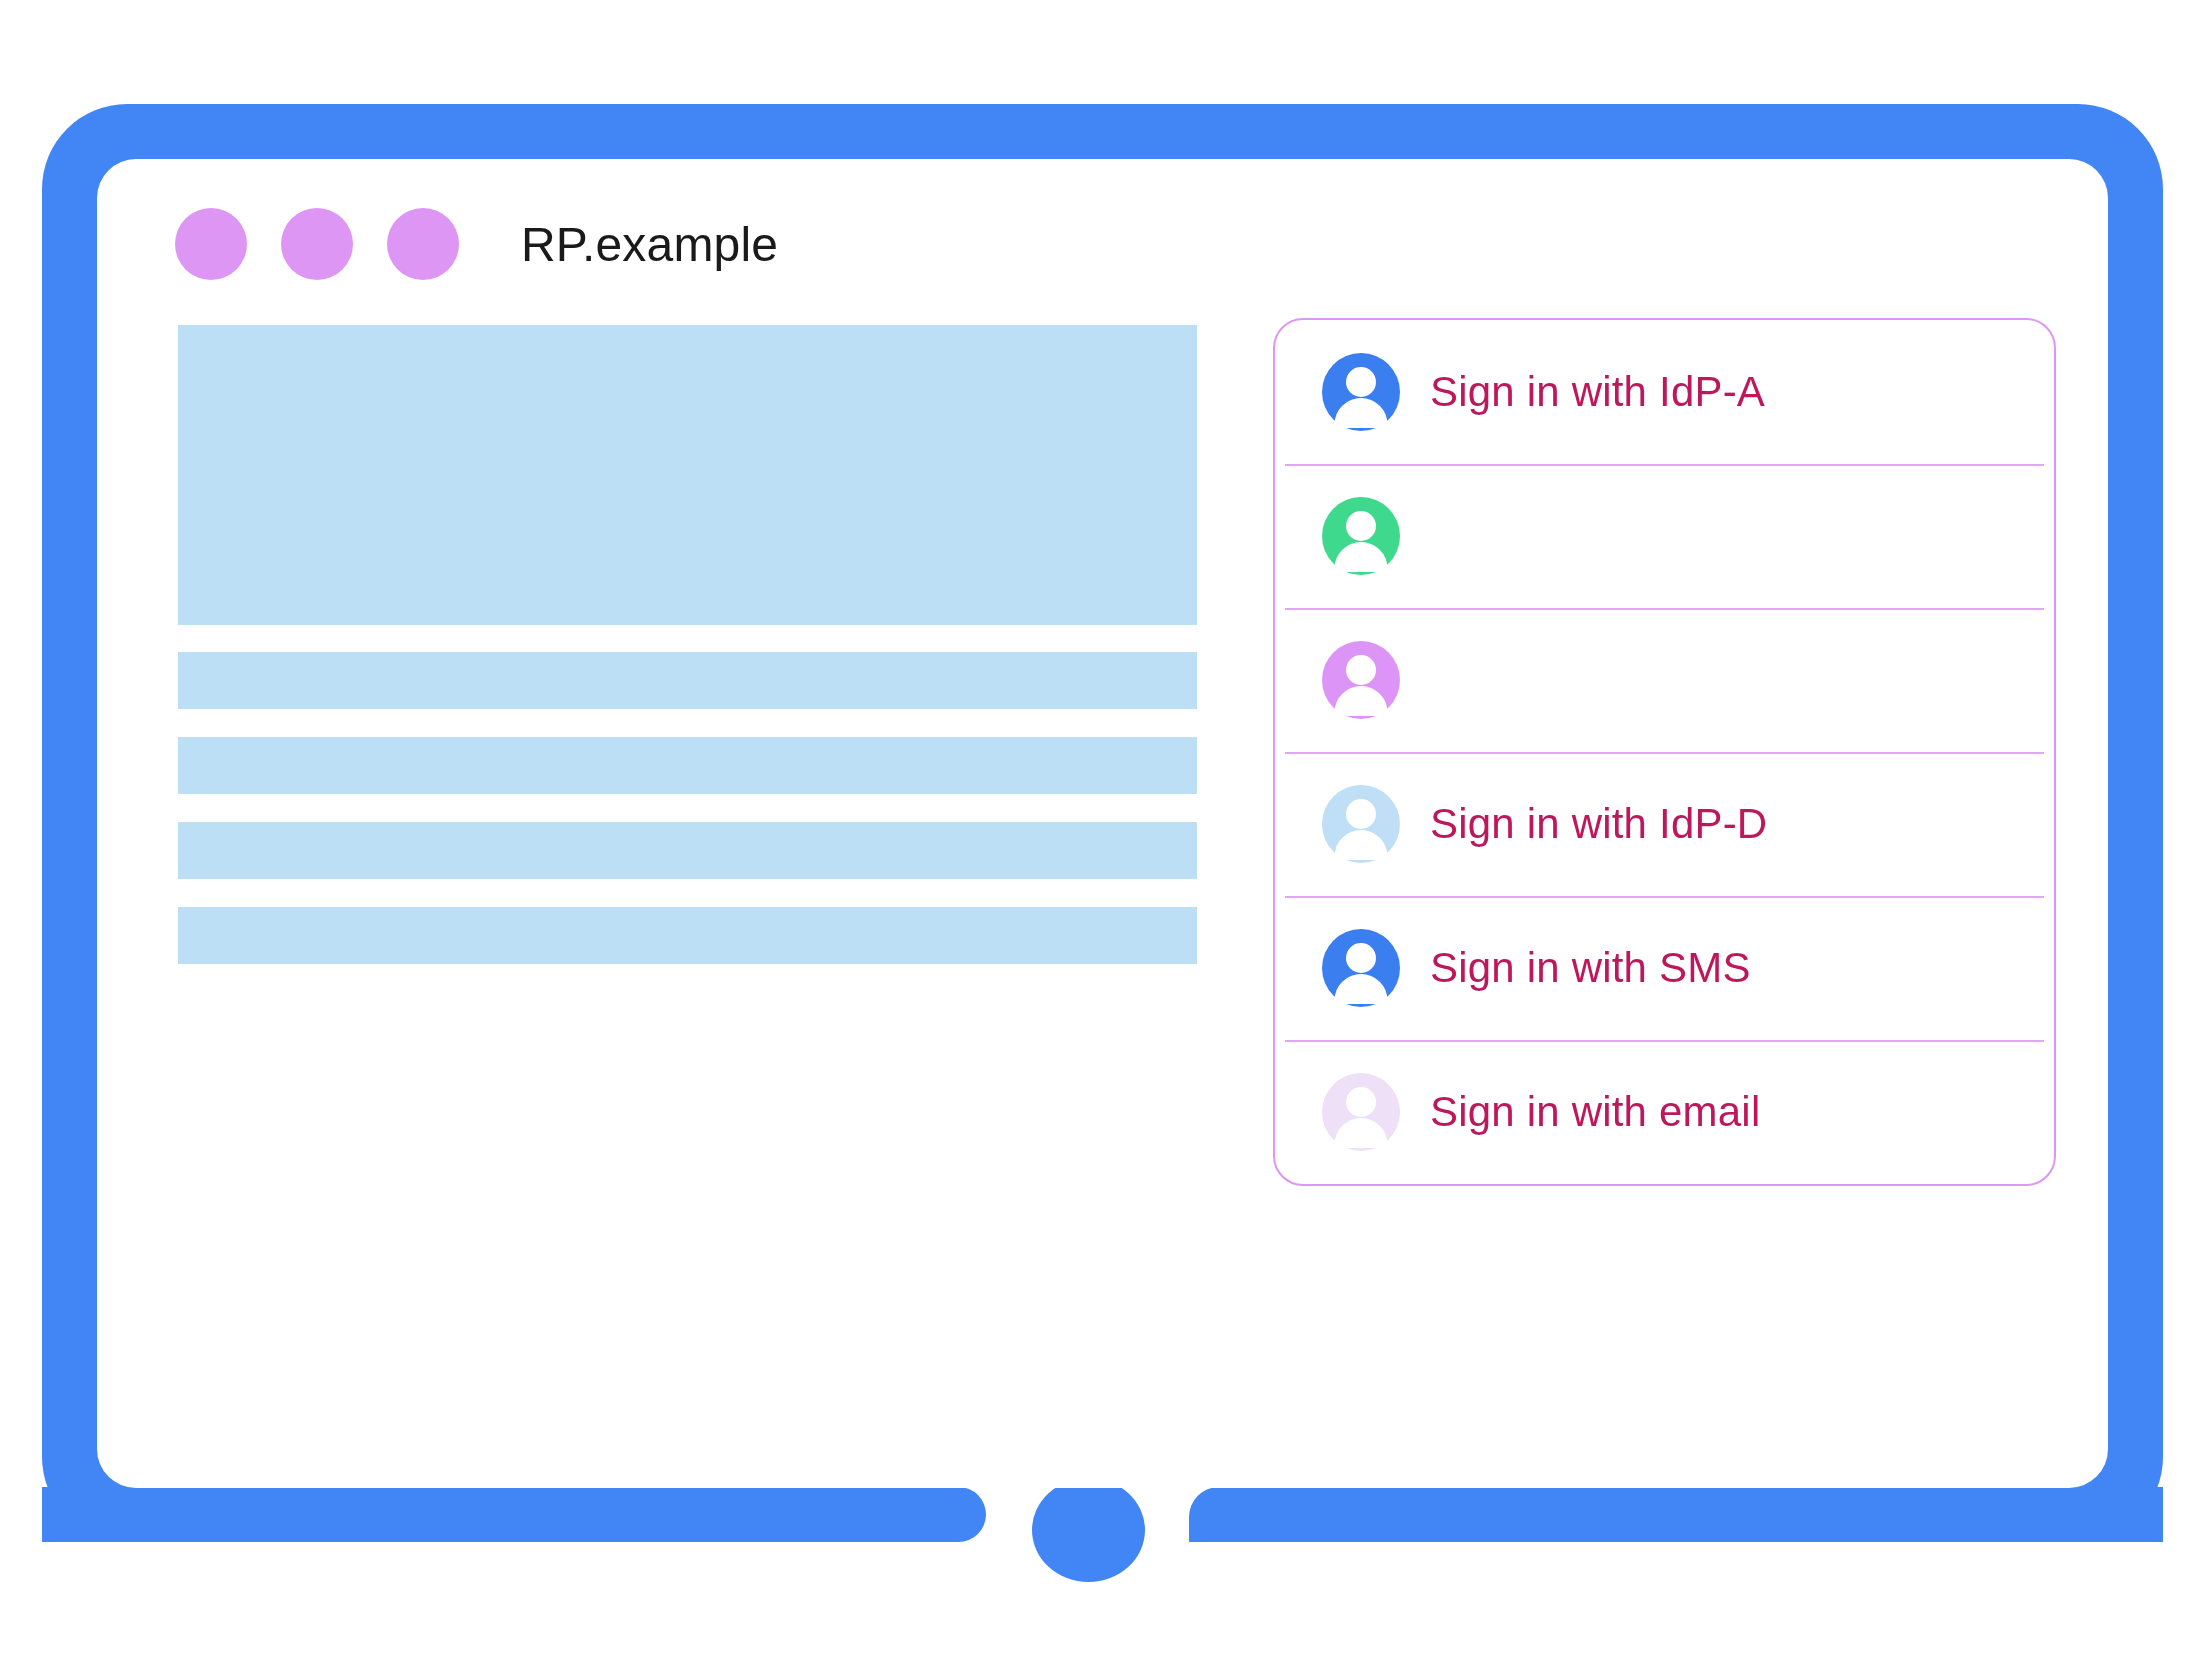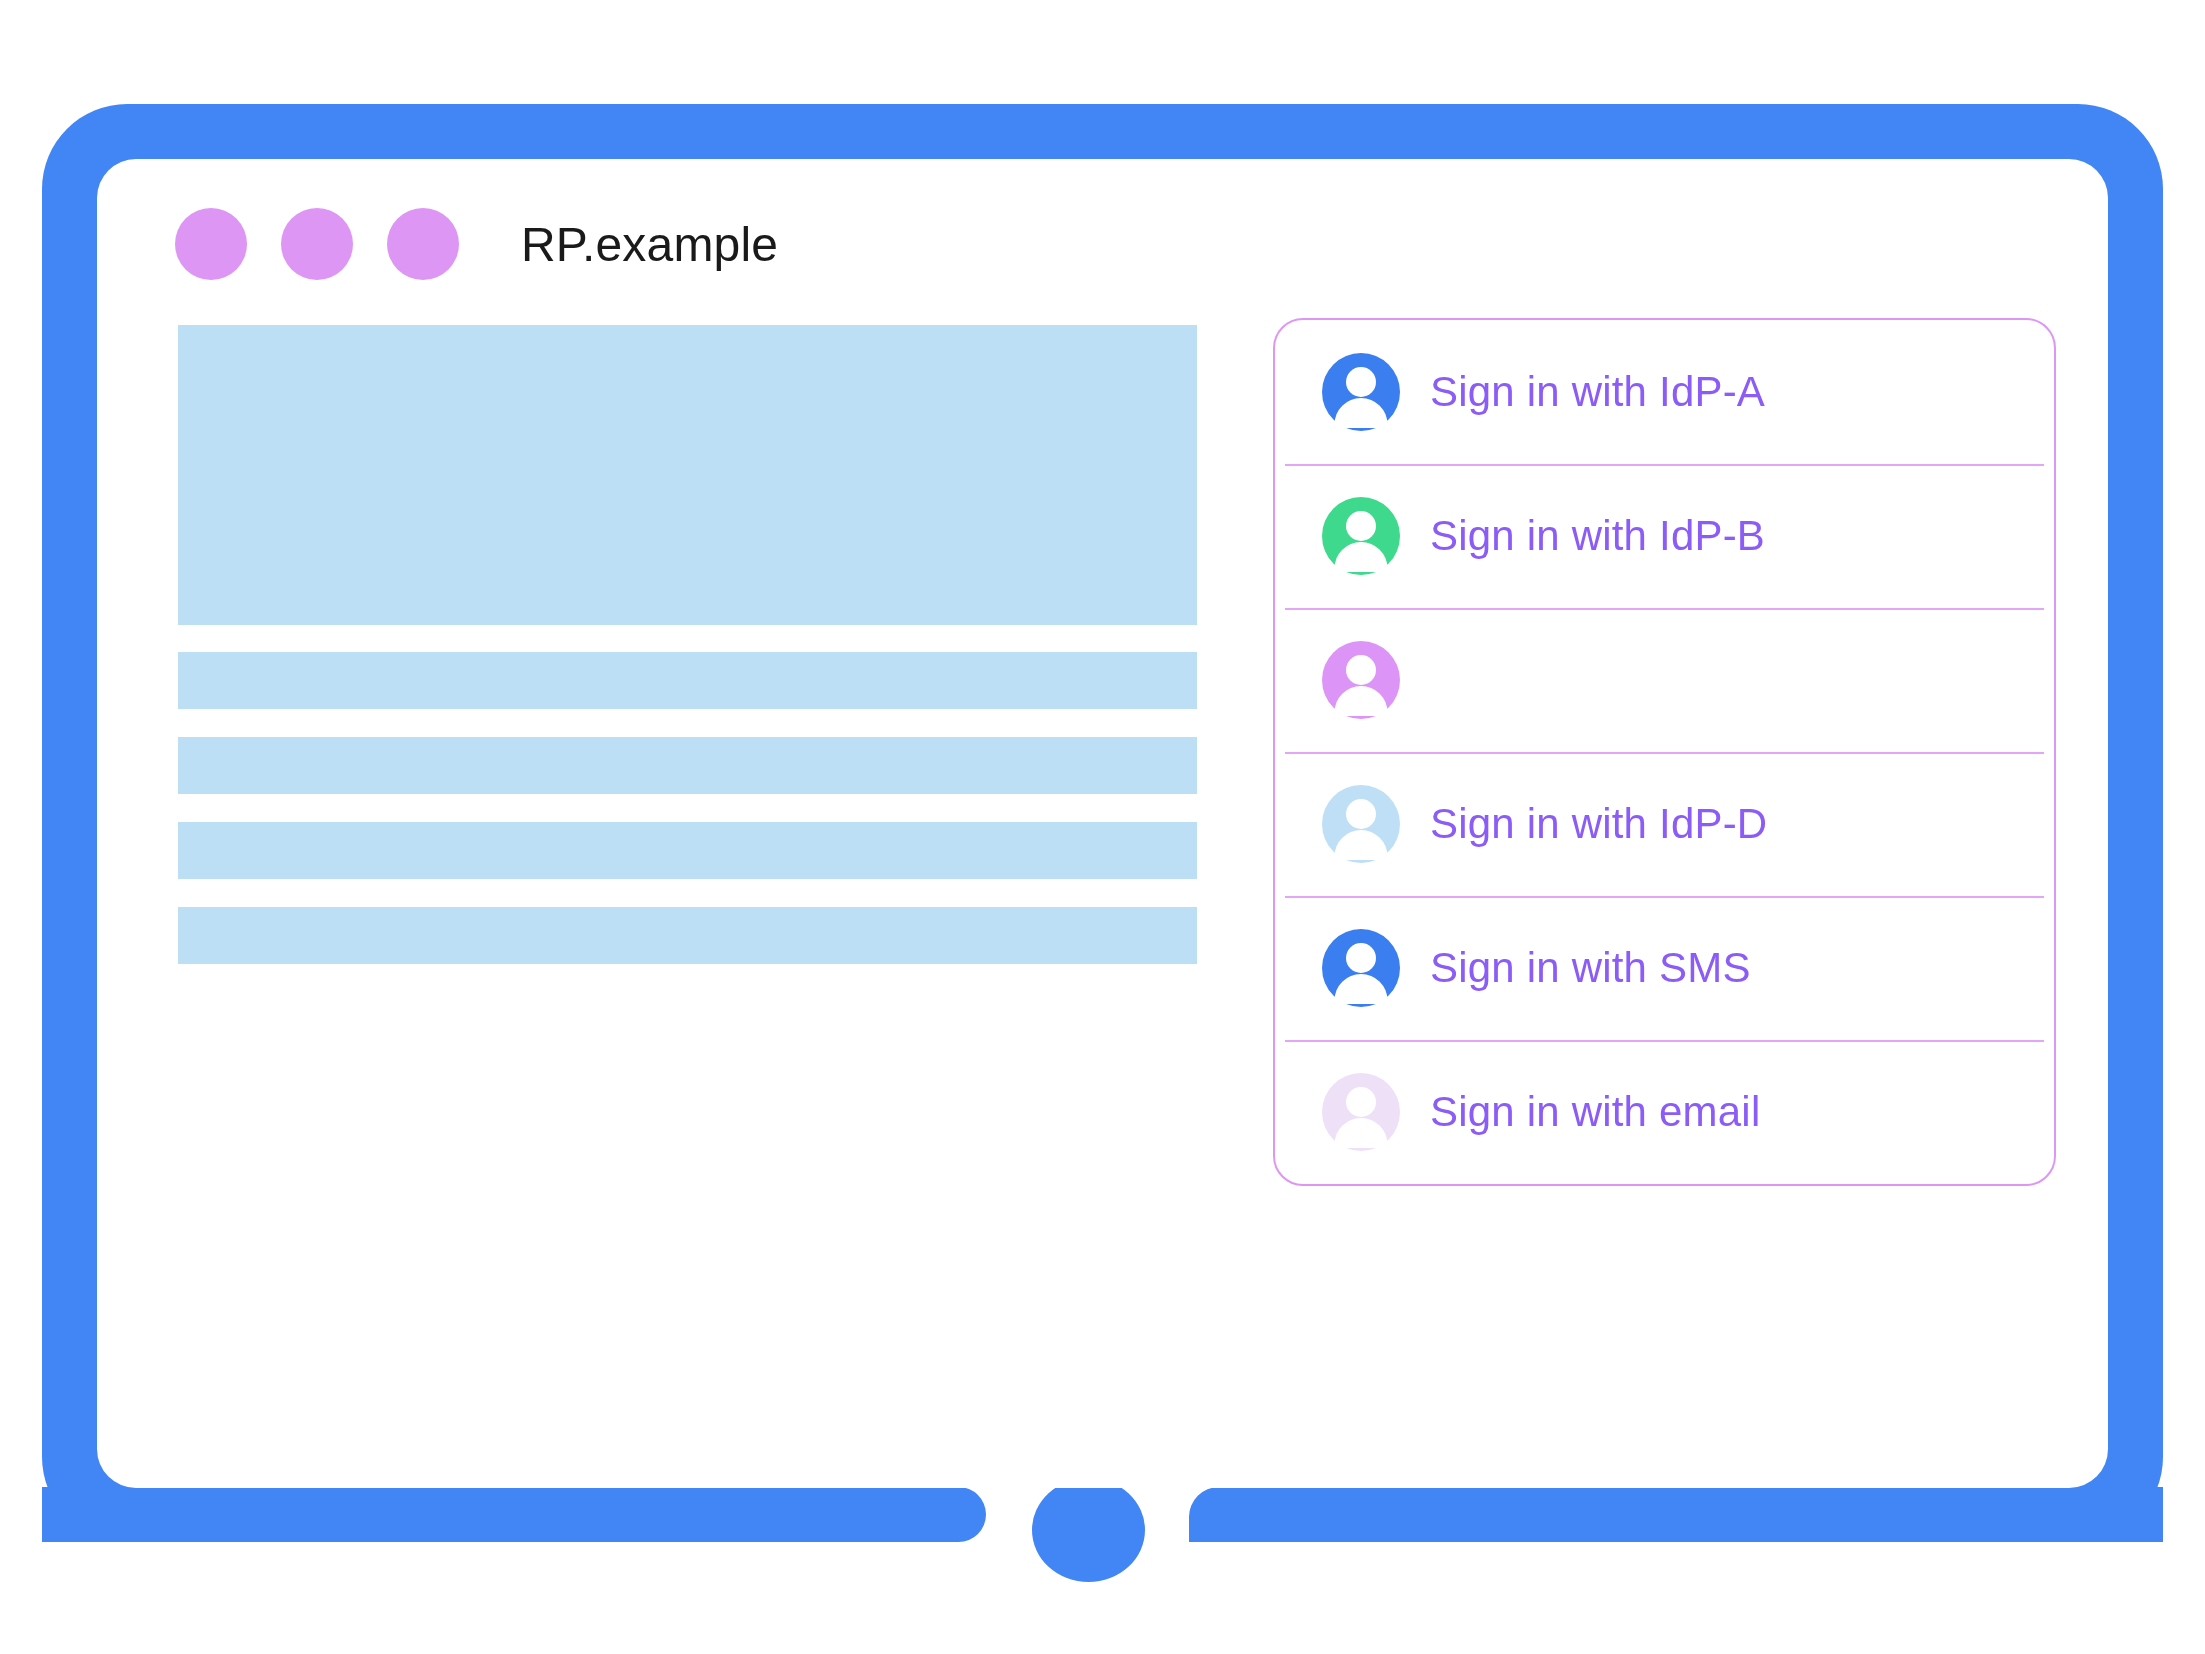--- a/index.html
+++ b/index.html
@@ -169,21 +169,21 @@
     bottom: 3.5px;
     transform: translateX(-50%);
     width: 53px;
     height: 30px;
     background: #ffffff;
     border-radius: 26.5px 26.5px 0 0;
   }
   .signin-label {
     margin-left: 30px;
     font-size: 42px;
-    color: #8b5cf6;
+    color: #be185d;
     white-space: nowrap;
     letter-spacing: 0.2px;
   }
 </style>
 </head>
 <body>
 
 <div id="screen">
 
   <div class="device-frame">
@@ -218,21 +218,20 @@
               <span class="head"></span>
               <span class="body"></span>
             </span>
             <span class="signin-label">Sign in with IdP-A</span>
           </div>
           <div class="signin-row">
             <span class="avatar" style="background: rgb(62, 217, 140);">
               <span class="head"></span>
               <span class="body"></span>
             </span>
-            <span class="signin-label">Sign in with IdP-B</span>
           </div>
           <div class="signin-row">
             <span class="avatar" style="background: rgb(220, 149, 247);">
               <span class="head"></span>
               <span class="body"></span>
             </span>
           </div>
           <div class="signin-row">
             <span class="avatar" style="background: rgb(190, 223, 245);">
               <span class="head"></span>

